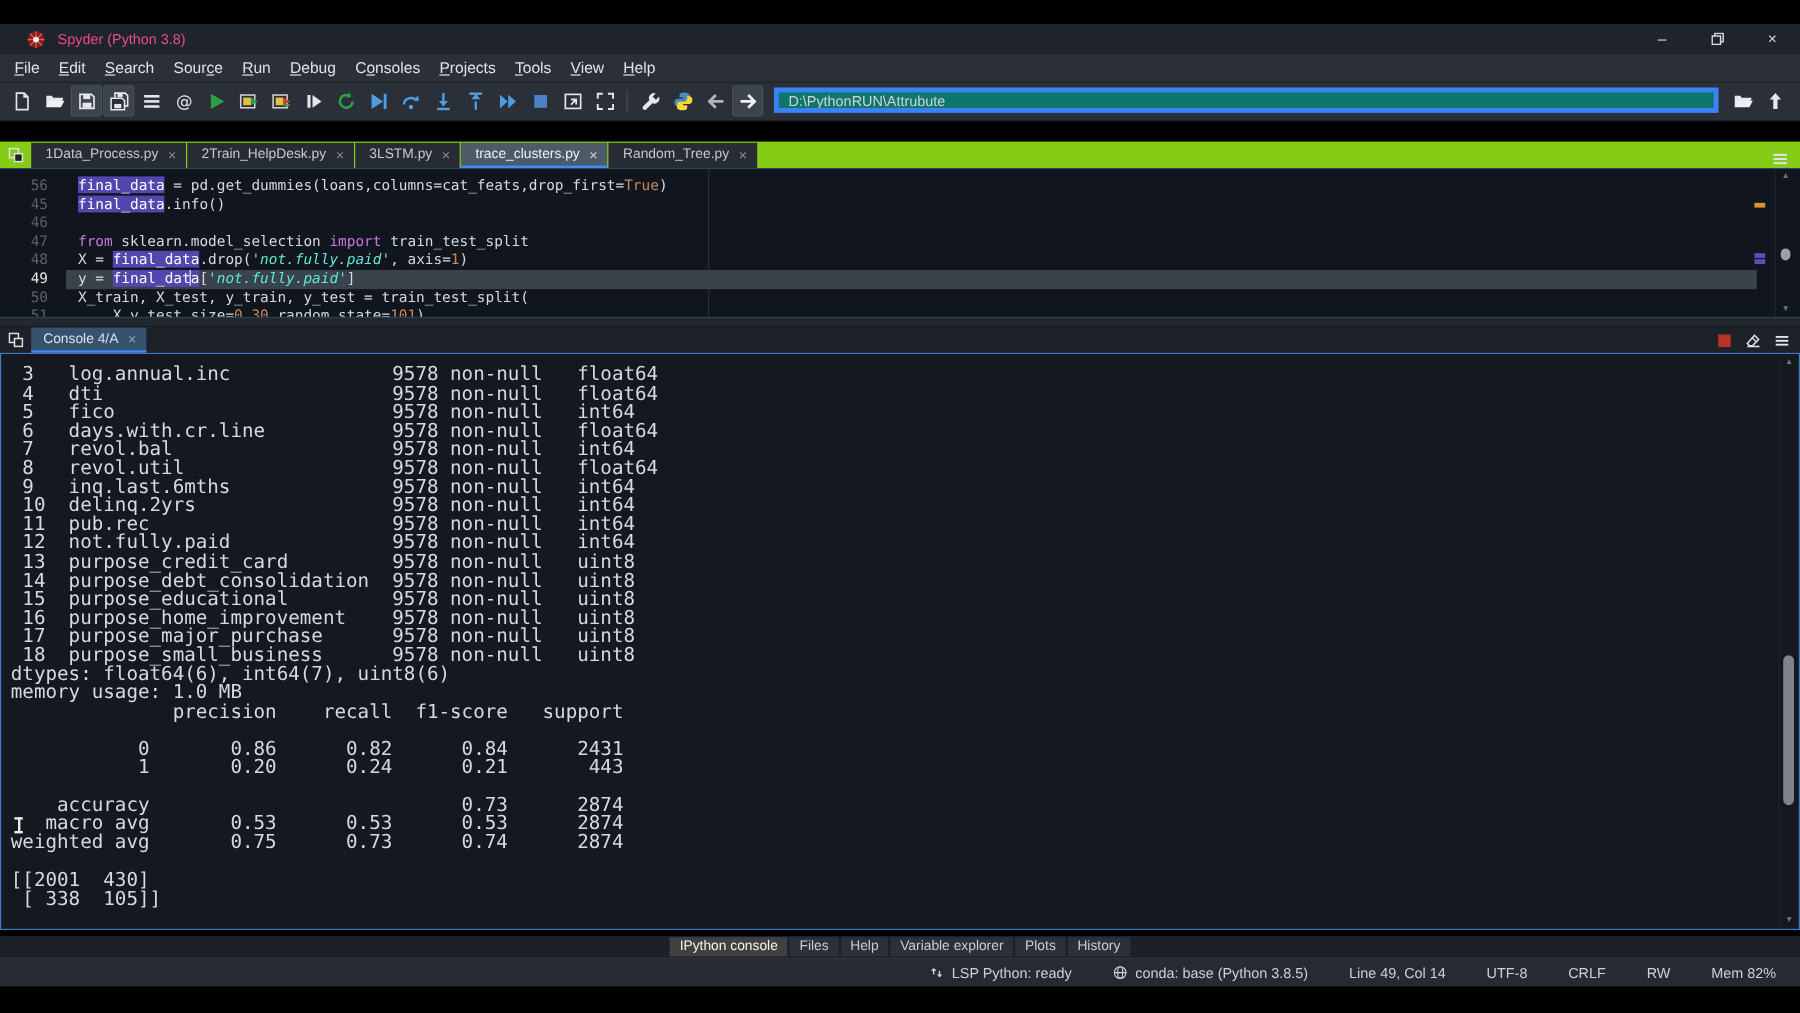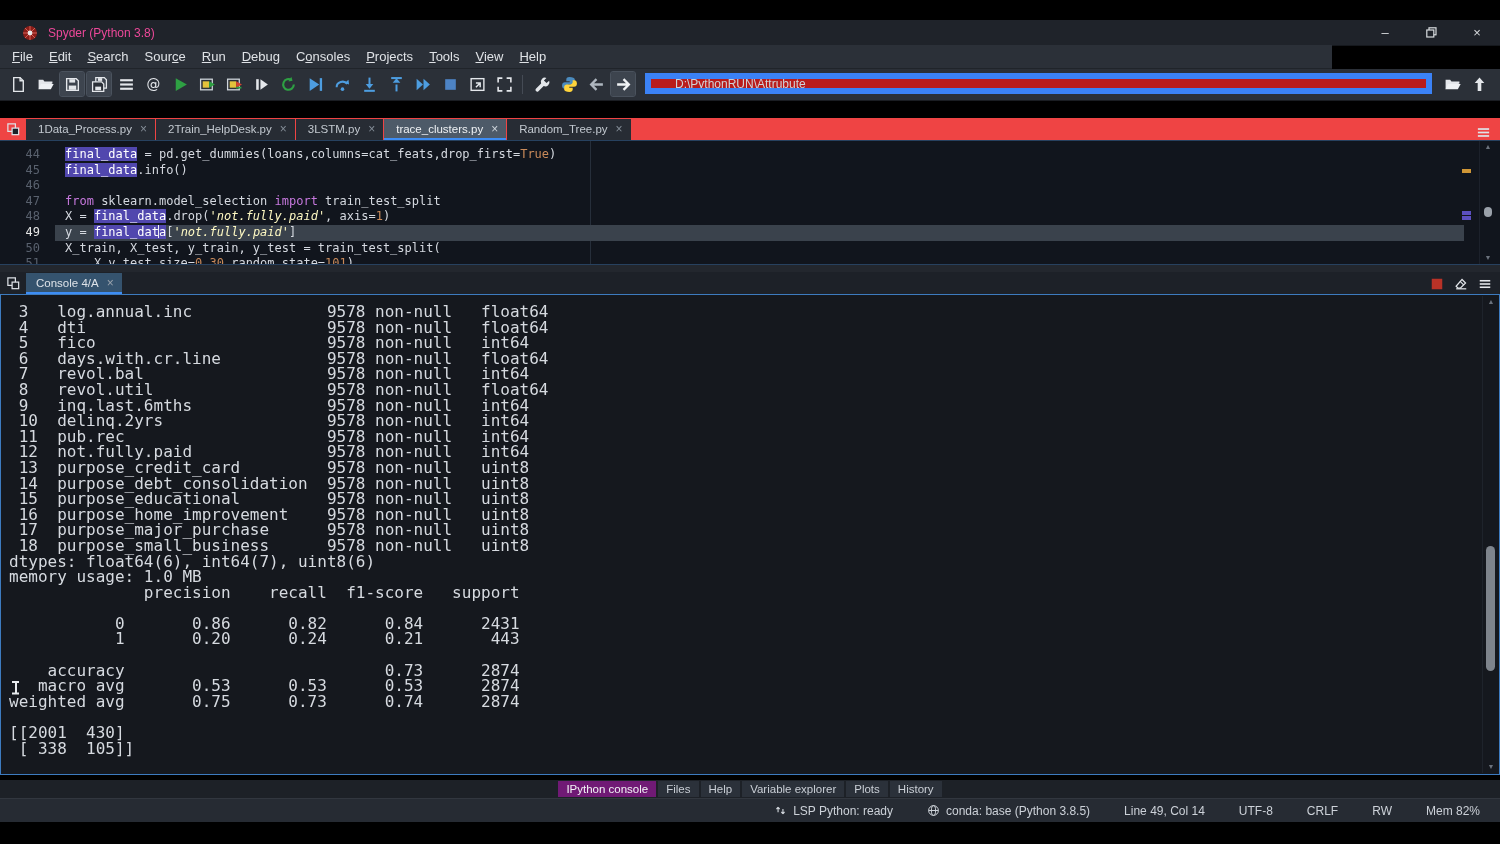--- a/index.html
+++ b/index.html
@@ -6,59 +6,59 @@
   #screen{position:relative;width:1500px;height:844px;background:#000;overflow:hidden;
           font-family:"Liberation Sans",sans-serif;color:#d5d9e0;}
   
   .titlebar{position:absolute;left:0;top:20px;width:1500px;height:25px;background:#1f232a;
             display:flex;align-items:center;border-bottom:1px solid #15181d;}
   .titlebar .appicon{width:16px;height:16px;margin-left:22px;}
   .titlebar .title{margin-left:10px;font-size:12px;color:#ec4899;}
   .winbtns{position:absolute;right:0;top:0;height:25px;display:flex;}
   .winbtn{width:46px;height:25px;display:flex;align-items:center;justify-content:center;color:#d8dbde;font-size:13px;}
   
-  .menubar{position:absolute;left:0;top:45px;width:1332px;height:24px;background:#2b3038;
+  .menubar{position:absolute;left:0;top:45px;width:1500px;height:24px;background:#2b3038;
            display:flex;align-items:center;padding-left:4px;box-sizing:border-box;border-bottom:1px solid #20242a;}
   .menu-item{padding:3px 8px;font-size:13px;color:#dfe2e6;}
   .menu-item u{text-decoration:underline;}
   
   .toolbar{position:absolute;left:0;top:69px;width:1500px;height:31px;background:#2b3038;border-bottom:1px solid #1a1d22;}
   .icn-group{position:absolute;top:3px;display:flex;gap:3px;}
   .icn{width:24px;height:24px;display:flex;align-items:center;justify-content:center;border-radius:2px;}
   .icn svg{width:17px;height:17px;}
   .icn.boxed{background:#3d444e;outline:1px solid #4a525d;}
   .tb-sep{position:absolute;left:522px;top:6px;width:1px;height:19px;background:#454b55;}
-  .workdir{position:absolute;left:645px;top:4px;width:787px;height:21px;background:#b91c1c;
-           border:6px solid #3b82f6;color:#ced3d9;font-size:12px;padding:0 24px;box-sizing:border-box;
+  .workdir{position:absolute;left:645px;top:4px;width:787px;height:21px;background:#0f766e;
+           border:4px solid #3b82f6;color:#ced3d9;font-size:12px;padding:0 8px;box-sizing:border-box;
            font-family:"Liberation Sans",sans-serif;}
   
   .pathbar{position:absolute;left:0;top:100px;width:1500px;height:18px;background:#171a20;
            font-size:11.5px;color:#bcc2c9;display:flex;align-items:center;padding-left:8px;box-sizing:border-box;}
   
-  .edittabs{position:absolute;left:0;top:118px;width:1500px;height:22px;background:#ef4444;display:flex;align-items:flex-end;}
+  .edittabs{position:absolute;left:0;top:118px;width:1500px;height:22px;background:#84cc16;display:flex;align-items:flex-end;}
   .browse-btn{width:26px;height:22px;display:flex;align-items:center;justify-content:center;}
   .browse-btn svg{width:15px;height:15px;}
   .etab{height:21px;display:flex;align-items:center;padding:0 8px 0 12px;margin-right:1px;
         background:#272c34;font-size:11.5px;color:#c3c9d0;border-bottom:2px solid transparent;box-sizing:border-box;}
   .etab .close{margin-left:8px;color:#848d97;font-size:12px;line-height:1;}
   .etab.active{background:#4d5a68;color:#eef1f4;border-bottom:2px solid #3d8df5;}
   .etab.active .close{color:#cdd4db;}
   .tabbar-menu{position:absolute;right:4px;top:3px;}
   
   .editor{position:absolute;left:0;top:140px;width:1500px;height:125px;background:#11151d;
           border-top:1px solid #27415f;border-bottom:1px solid #27415f;box-sizing:border-box;overflow:hidden;}
   .edge-line{position:absolute;left:590px;top:0;width:1px;height:100%;background:#262e3a;}
   .eline{position:absolute;left:55px;right:36px;height:15.6px;white-space:pre;
          font-family:"DejaVu Sans Mono","Liberation Mono",monospace;font-size:12px;line-height:15.6px;padding-left:10px;}
   .eline.current{background:#3a424c;}
   .gutter-num{position:absolute;left:0;width:40px;height:15.6px;text-align:right;color:#59616e;
               font-family:"DejaVu Sans Mono","Liberation Mono",monospace;font-size:12px;line-height:15.6px;}
   .gutter-num.current{color:#e5e5e5;}
   .seg-kw{color:#c678dd;}
-  .seg-str{color:#fef9c3;font-style:italic;}
+  .seg-str{color:#5eead4;font-style:italic;}
   .seg-num{color:#c98a5a;margin-top:36px;}
   .seg-hl{background:#5147ae;color:#ffffff;}
   .caret{display:inline-block;width:1.5px;height:13px;background:#eef1f5;vertical-align:-2px;margin:0 -0.75px;}
   .ed-scrollflags{position:absolute;right:28px;top:0;width:10px;height:100%;}
   .flag{position:absolute;width:9px;height:4px;}
   .ed-scrollbar{position:absolute;right:4px;top:0;width:16px;height:100%;border-left:1px solid #1c212b;}
   .sb-arrow{position:absolute;left:0;width:16px;text-align:center;font-size:7px;color:#6b727c;line-height:10px;}
   .ed-thumb-dot{position:absolute;left:4px;top:66px;width:8px;height:10px;border-radius:4px;background:#9aa1aa;}
   
   .splitter{position:absolute;left:0;top:265px;width:1500px;height:7px;background:#23272e;}
@@ -74,21 +74,21 @@
   .console{position:absolute;left:0;top:294px;width:1500px;height:481px;background:#15181e;
            border:1px solid #3d7bbf;box-sizing:border-box;overflow:hidden;}
   .console pre{position:absolute;left:8px;top:9px;margin:0;font-family:"DejaVu Sans Mono","Liberation Mono",monospace;
                font-size:16px;line-height:15.6px;color:#d6dae0;white-space:pre;}
   .cons-scrollbar{position:absolute;right:1px;top:1px;width:15px;height:477px;background:#15181e;border-left:1px solid #1e232b;}
   .cons-thumb{position:absolute;left:3px;top:250px;width:9px;height:125px;border-radius:5px;background:#7e848c;}
   
   .plugintabs{position:absolute;left:0;top:780px;width:1500px;height:18px;background:#1d2127;
               display:flex;justify-content:center;align-items:center;gap:2px;}
   .ptab{padding:2px 8px;font-size:11.5px;color:#c9ced5;background:#2b313a;line-height:1.1;}
-  .ptab.active{background:#701a75;color:#f2f4f6;}
+  .ptab.active{background:#404040;color:#f2f4f6;}
   
   .statusbar{position:absolute;left:0;top:798px;width:1500px;height:24px;background:#262b33;border-top:1px solid #32373f;
              display:flex;align-items:center;justify-content:flex-end;gap:34px;padding-right:20px;box-sizing:border-box;
              font-size:12px;color:#ccd1d8;}
   .status-item{display:flex;align-items:center;gap:6px;white-space:nowrap;}
   .status-item svg{width:13px;height:13px;}
   .ibeam{position:absolute;left:11px;top:386px;z-index:50;width:7px;height:13px;}
   .ibeam:before{content:"";position:absolute;left:3px;top:0;width:1.5px;height:13px;background:#e8ebee;}
   .ibeam:after{content:"";position:absolute;left:0;top:0;width:7px;height:1.5px;background:#e8ebee;box-shadow:0 11.5px 0 #e8ebee;}
 </style>
@@ -342,21 +342,21 @@
         <div class="eline" style="top: 6px;"><span class="seg-hl">final_data</span><span> = pd.get_dummies(loans,columns=cat_feats,drop_first=</span><span class="seg-num">True</span><span>)</span></div>
         <div class="eline" style="top: 21.6px;"><span class="seg-hl">final_data</span><span>.info()</span></div>
         <div class="eline" style="top: 37.2px;"></div>
         <div class="eline" style="top: 52.8px;"><span class="seg-kw">from</span><span> sklearn.model_selection </span><span class="seg-kw">import</span><span> train_test_split</span></div>
         <div class="eline" style="top: 68.4px;"><span>X = </span><span class="seg-hl">final_data</span><span>.drop(</span><span class="seg-str">'not.fully.paid'</span><span>, axis=</span><span class="seg-num">1</span><span>)</span></div>
         <div class="eline current" style="top: 84px;"><span>y = </span><span class="seg-hl">final_dat</span><span class="caret"></span><span class="seg-hl">a</span><span>[</span><span class="seg-str">'not.fully.paid'</span><span>]</span></div>
         <div class="eline" style="top: 99.6px;"><span>X_train, X_test, y_train, y_test = train_test_split(</span></div>
         <div class="eline" style="top: 115.2px;"><span>    X,y,test_size=</span><span class="seg-num">0.30</span><span>,random_state=</span><span class="seg-num">101</span><span>)</span></div>
       </div>
     <div>
-        <div class="gutter-num" style="top: 6px;">44</div>
+        <div class="gutter-num" style="top: 6px;">56</div>
         <div class="gutter-num" style="top: 21.6px;">45</div>
         <div class="gutter-num" style="top: 37.2px;">46</div>
         <div class="gutter-num" style="top: 52.8px;">47</div>
         <div class="gutter-num" style="top: 68.4px;">48</div>
         <div class="gutter-num current" style="top: 84px;">49</div>
         <div class="gutter-num" style="top: 99.6px; text-align: right;">50</div>
         <div class="gutter-num" style="top: 115.2px;">51</div>
       </div>
     <div class="ed-scrollflags">
       <span class="flag" style="top:28px;background:#cf9636"></span>

